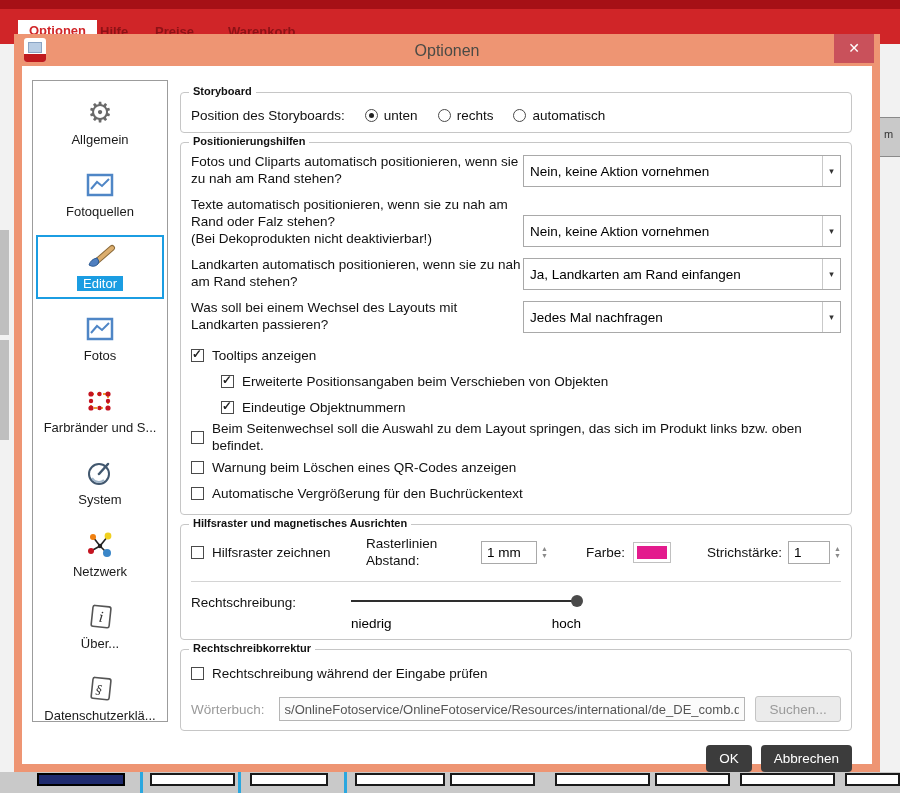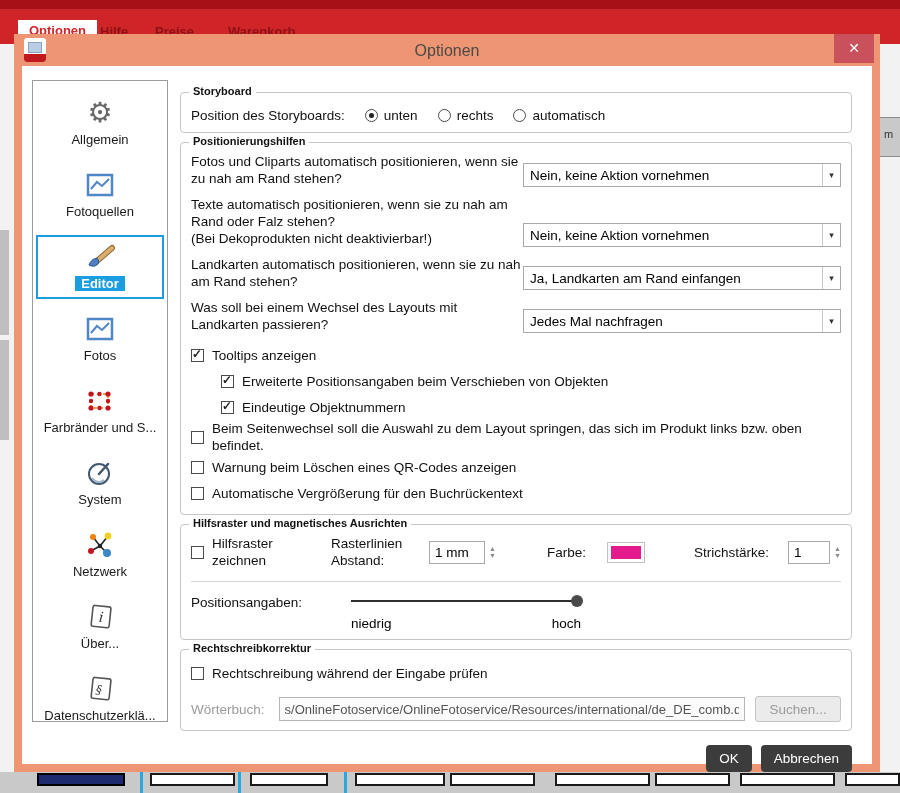--- a/index.html
+++ b/index.html
@@ -33,21 +33,21 @@
     border:1px solid #8aa4c4; }
   .close-btn { position:absolute; right:6px; top:0; width:40px; height:29px; background:#c9515b;
     color:#fff; font-size:14px; text-align:center; line-height:29px; cursor:pointer; }
   .dlg-content { position:absolute; left:8px; top:32px; width:850px; height:698px; background:#fff; }
 
   
   .sidebar { position:absolute; left:10px; top:14px; width:136px; height:642px; border:1px solid #9c9c9c;
     background:#fff; display:flex; flex-direction:column; align-items:center; padding-top:10px; }
   .side-item { display:flex; flex-direction:column; align-items:center; width:128px; padding:4px 0 6px;
     margin-bottom:8px; border:2px solid transparent; cursor:pointer; }
-  .side-item.selected { border-color:#1b9de2;font-weight:bold; }
+  .side-item.selected { border-color:#1b9de2; }
   .side-icon { height:32px; display:flex; align-items:center; justify-content:center; }
   .side-label { font-size:13px; color:#1a1a1a; margin-top:3px; white-space:nowrap; }
   .side-item.selected .side-label { background:#1b9de2; color:#fff; padding:0 6px; }
   .gear-glyph { font-size:28px; color:#6a6a6a; line-height:30px; }
 
   
   .main { position:absolute; left:158px; top:26px; width:672px; }
   .fs { position:relative; border:1px solid #c6c6c6; border-radius:4px; padding:10px 10px 8px; margin-bottom:9px; }
   .fs-legend { position:absolute; left:8px; top:-8px; background:#fff; padding:0 4px; font-size:11px;
     font-weight:bold; color:#111; }
@@ -61,28 +61,28 @@
     border-radius:50%; background:#222; }
   .cbx-row { display:flex; align-items:center; gap:8px; min-height:26px; cursor:pointer; }
   .cbx-row.indent { margin-left:30px; }
   .cbx { width:13px; height:13px; border:1px solid #4a4a4a; background:#fff; position:relative; flex:none; }
   .cbx .mark { display:none; position:absolute; left:0px; top:-3px; font-size:12px; font-weight:bold; color:#222; }
   .cbx.checked .mark { display:block; }
 
   
   .pos-row { display:flex; justify-content:space-between; align-items:flex-end; margin-bottom:9px; }
   .pos-lbl { width:336px; }
-  .dropdown { width:322px; height:24px; border:1px solid #a9a9a9; background:#fff; display:flex;
+  .dropdown { width:322px; height:32px; border:1px solid #a9a9a9; background:#fff; display:flex;
     align-items:center; cursor:pointer; }
   .dropdown .val { flex:1; font-size:13.5px; padding-left:6px; white-space:nowrap; overflow:hidden; }
   .dropdown .arrow { width:18px; height:100%; border-left:1px solid #c9c9c9; display:flex; align-items:center;
     justify-content:center; font-size:9px; color:#333; }
 
   
-  .grid-row1 { display:flex; align-items:center;gap:13px; }
+  .grid-row1 { display:flex; align-items:center; }
   .spinner { display:flex; align-items:center; }
   .spin-box { border:1px solid #a9a9a9; background:#fff; height:23px; font-size:13.5px; padding:0 5px;
     display:flex; align-items:center; }
   .spin-arrows { display:flex; flex-direction:column; margin-left:4px; font-size:7px; color:#8a8a8a; line-height:7px; }
   .swatch { border:1px solid #c0c0c0; background:#fff; padding:3px; margin-left:8px; cursor:pointer; }
   .swatch-inner { width:30px; height:13px; }
   .divider { border-top:1px solid #d4d4d4; margin:12px 0; }
   .slider-wrap { width:230px;text-align:right; }
   .slider-track { position:relative; height:14px; }
   .slider-track .track { position:absolute; left:0; right:0; top:6px; height:2px; background:#2e2e2e; }
@@ -371,21 +371,21 @@
               <span>▲</span>
                 <span>▼</span>
             </span>
           </div>
         </div>
 
         <div class="divider"></div>
 
 
         <div style="display:flex; margin-top:6px;">
-          <span class="lbl" style="width:160px;">Positionsangaben:</span>
+          <span class="lbl" style="width:160px;">Rechtschreibung:</span>
           <div class="slider-wrap">
             <div class="slider-track">
               <div class="track"></div>
               <div class="slider-thumb"></div>
             </div>
             <div class="slider-labels">
               <span>niedrig</span>
               <span>hoch</span>
             </div>
           </div>

